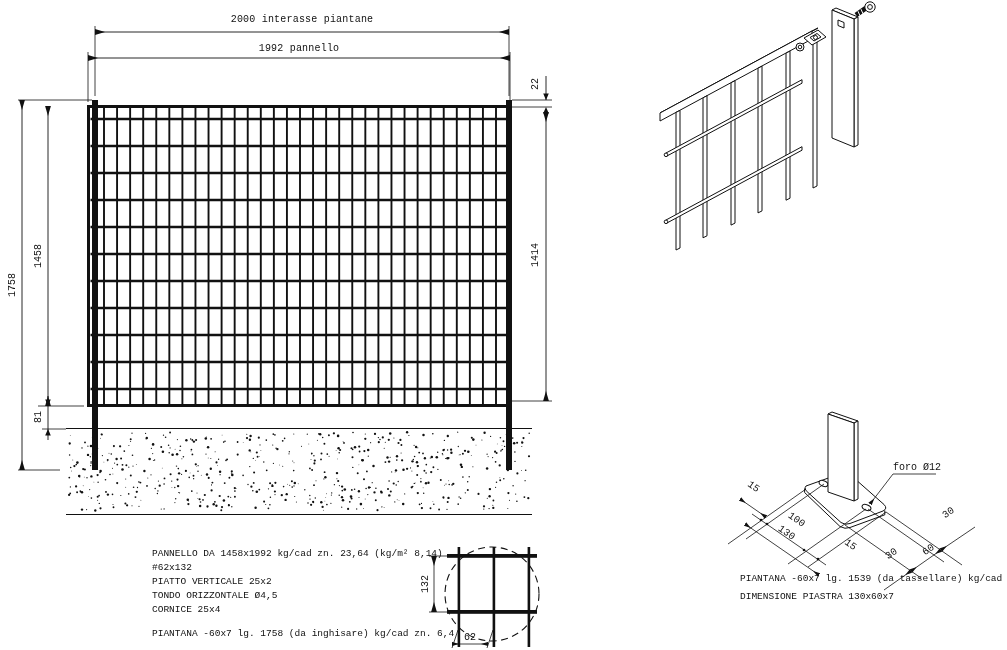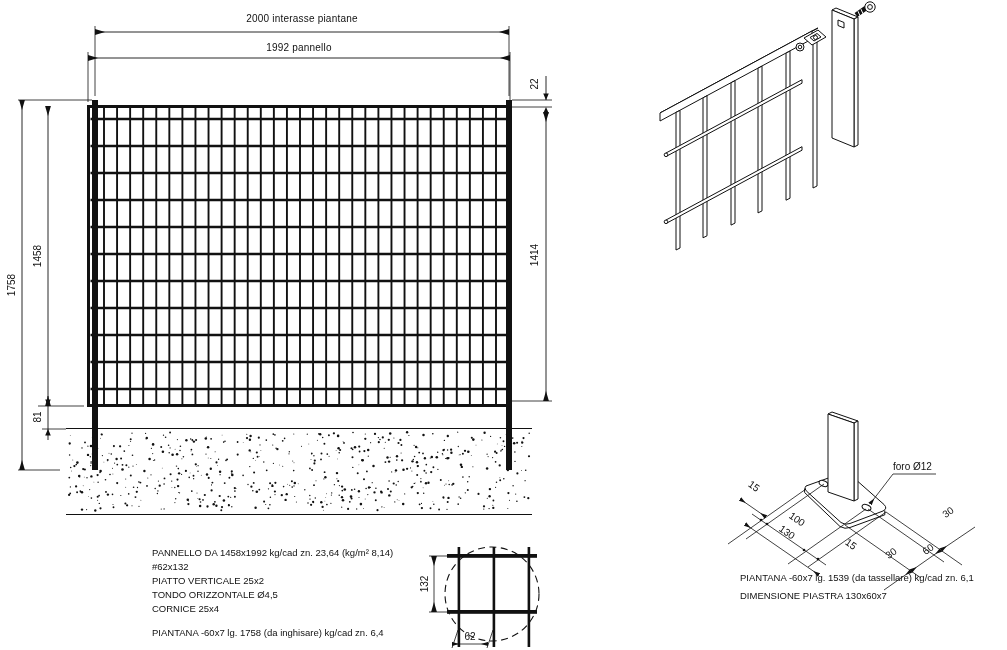--- a/index.html
+++ b/index.html
@@ -1,17 +1,17 @@
 <!DOCTYPE html>
 <html><head>
 <meta charset="utf-8">
 <style>
   html,body{margin:0;padding:0;background:#ffffff;}
   #canvas{position:relative;width:1007px;height:650px;background:#fff;overflow:hidden;
-          font-family:Liberation Sans, sans-serif;}
+          font-family:Liberation Mono, monospace;}
   svg text{fill:#111;}
   .note{font-size:9.5px;}
   .dim{font-size:10px;}
   .dimbig{font-size:10px;letter-spacing:.2px;}
 </style>
 </head>
 <body>
 
 <div id="canvas">
 <svg width="1007" height="650" viewBox="0 0 1007 650">

